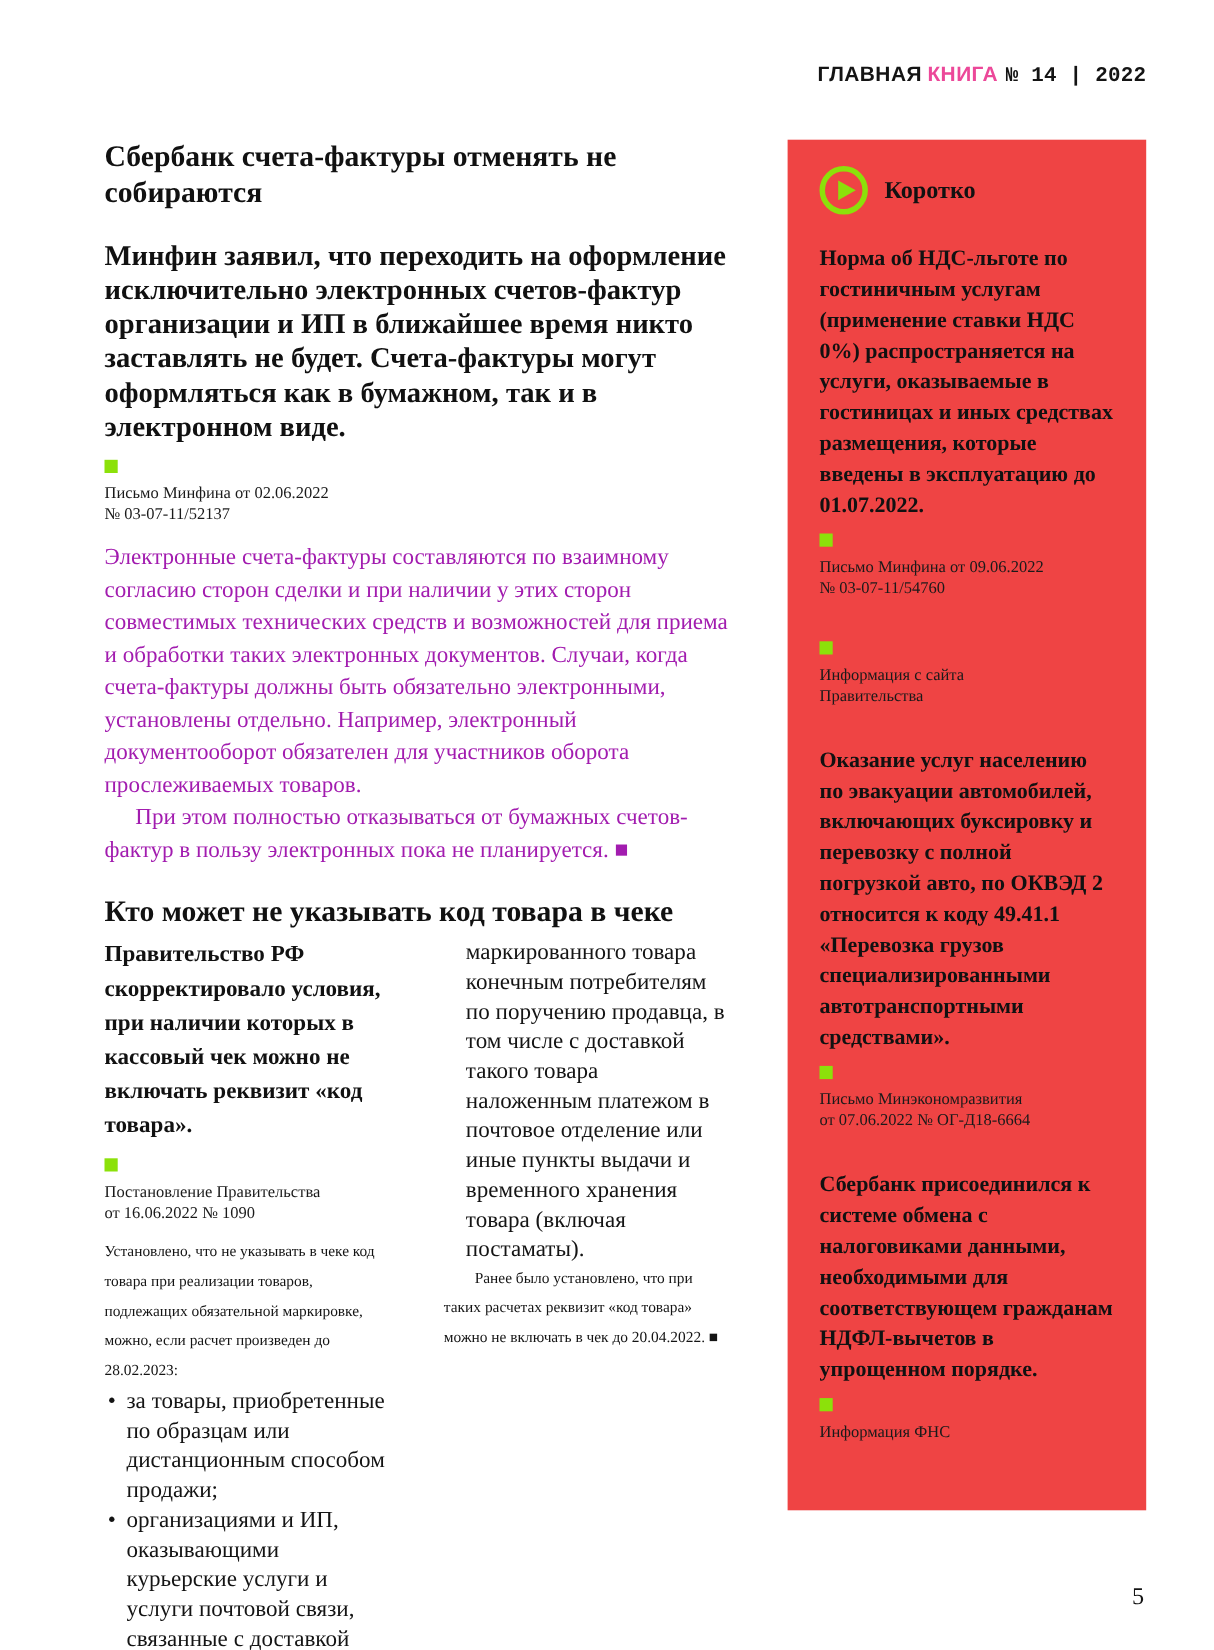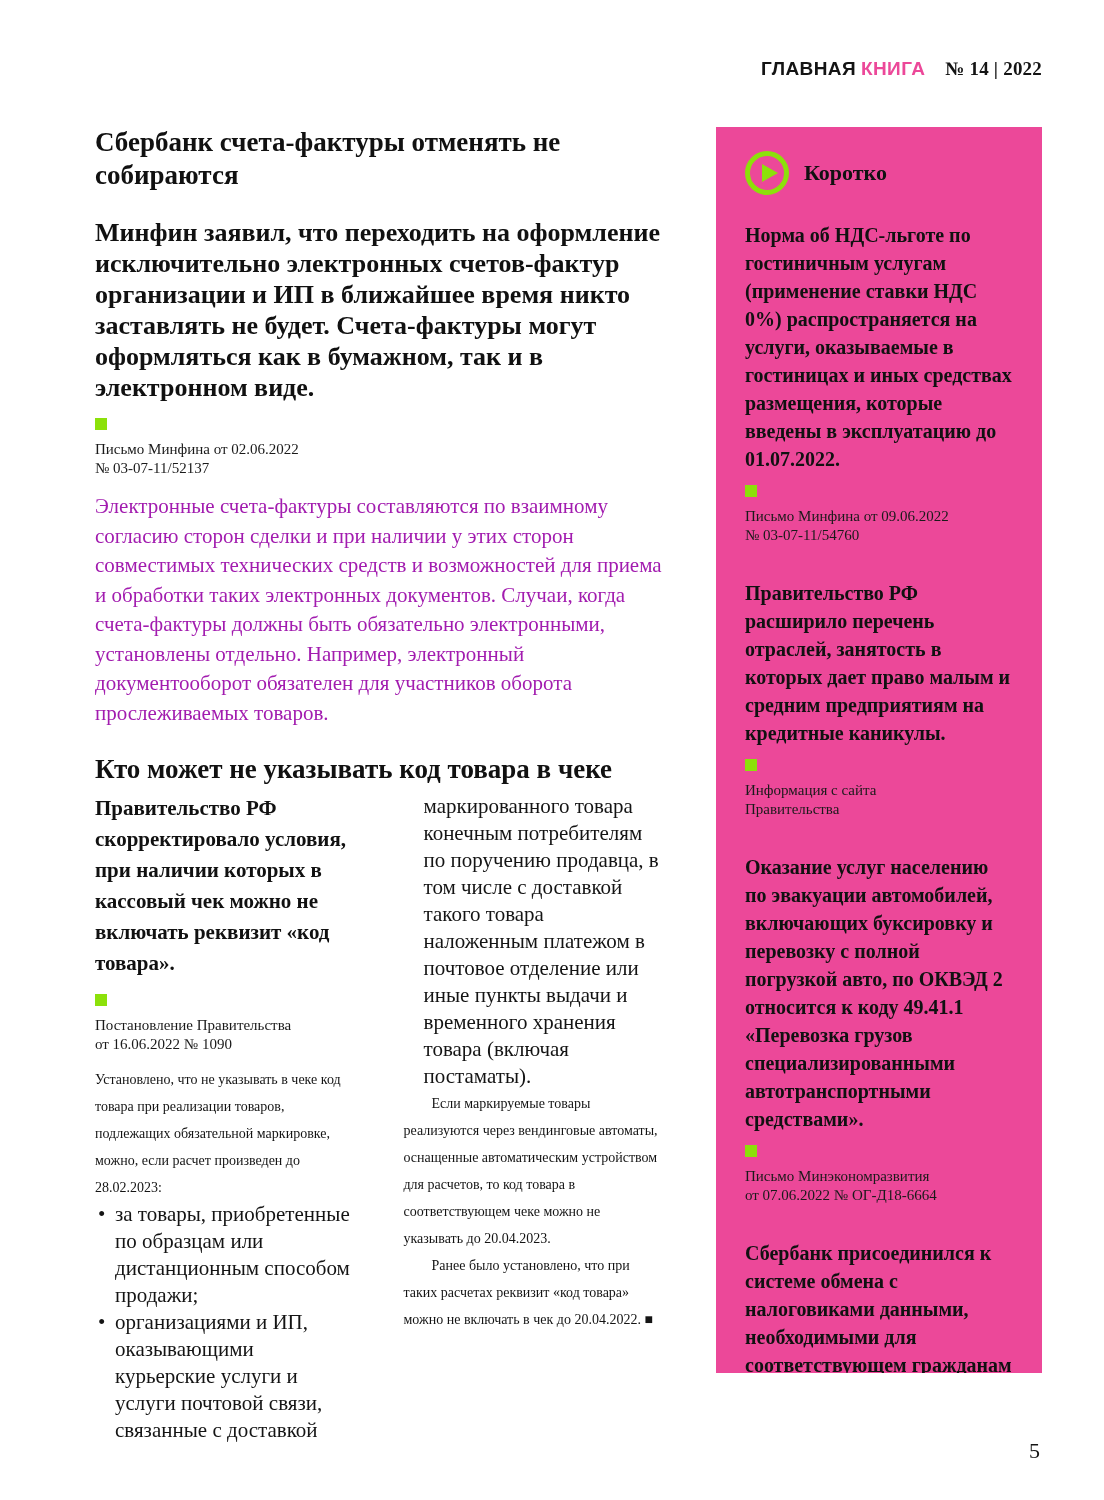--- a/index.html
+++ b/index.html
@@ -10,21 +10,21 @@
     font-family:"Liberation Serif", serif;
   }
   
   .masthead {
     position:absolute; top:58px; right:62px;
     font-family:"Liberation Sans", sans-serif;
     font-size:19px; font-weight:bold; letter-spacing:.4px; color:#141414;
     white-space:nowrap;
   }
   .masthead .accent { color:#ec4899; margin-left:5px; }
-  .masthead .issue  { font-family:Liberation Serif, serif; margin-left:20px; letter-spacing:.2px; }
+  .masthead .issue  { font-family:Liberation Mono, monospace; margin-left:7px; letter-spacing:.2px; }
   
   .main { position:absolute; left:95px; top:126px; width:567px; }
   .article-title {
     font-size:27px; line-height:33px; font-weight:bold; color:#111;
   }
   .lead {
     margin-top:25px; font-size:26px; line-height:31px; font-weight:bold; color:#111;
   }
   .ref { display:flex; gap:10px; margin-top:11px; align-items:flex-start;flex-direction:column; }
   .ref-bullet { flex:none; width:12px; height:12px; background:#8ce10a; margin-top:4px; }
@@ -44,21 +44,21 @@
   .col-list { list-style:none; }
   .col-list li {
     position:relative; padding-left:20px;
     font-size:21px; line-height:27px; color:#141414;
   }
   .col-list li::before { content:"•"; position:absolute; left:3px; }
   .columns .ref { margin-bottom:12px; }
   
   .sidebar {
     position:absolute; left:716px; top:127px; width:326px; height:1246px;
-    background:#ec4899; padding:24px 28px 20px 29px; overflow:hidden;
+    background:#ef4444; padding:24px 28px 20px 29px; overflow:hidden;
   }
   .sidebar-header { display:flex; align-items:center; gap:15px; margin-bottom:26px; }
   .play-icon {
     flex:none; width:44px; height:44px; border:5px solid #8ce10a;
     border-radius:50%; position:relative; background:transparent;
   }
   .play-icon .tri {
     position:absolute; left:12px; top:8px; width:0; height:0;
     border-left:16px solid #8ce10a;
     border-top:9px solid transparent; border-bottom:9px solid transparent;
@@ -86,37 +86,37 @@
 
     <article>
       <h1 class="article-title">Сбербанк счета-фактуры отменять не собираются</h1>
       <p class="lead">Минфин заявил, что переходить на оформление исключительно электронных счетов-фактур организации и ИП в ближайшее время никто заставлять не будет. Счета-фактуры могут оформляться как в бумажном, так и в электронном виде.</p>
       <div class="ref">
         <span class="ref-bullet"></span>
         <span class="ref-text">Письмо Минфина от 02.06.2022
 № 03-07-11/52137</span>
       </div>
       <p class="body-p first-body">Электронные счета-фактуры составляются по взаимному согласию сторон сделки и при наличии у этих сторон совместимых технических средств и возможностей для приема и обработки таких электронных документов. Случаи, когда счета-фактуры должны быть обязательно электронными, установлены отдельно. Например, электронный документооборот обязателен для участников оборота прослеживаемых товаров.</p>
+      <p class="body-p indent">При этом полностью отказываться от бумажных счетов-фактур в пользу электронных пока не планируется. ■</p>
     </article>
 
     <article class="article2">
       <h2 class="article-title2">Кто может не указывать код товара в чеке</h2>
       <div class="columns">
         <p class="lead2">Правительство РФ скорректировало условия, при наличии которых в кассовый чек можно не включать реквизит «код товара».</p>
         <div class="ref">
           <span class="ref-bullet"></span>
           <span class="ref-text">Постановление Правительства
 от 16.06.2022 № 1090</span>
         </div>
         <p class="col-p col-intro">Установлено, что не указывать в чеке код товара при реализации товаров, подлежащих обязательной маркировке, можно, если расчет произведен до 28.02.2023:</p>
         <ul class="col-list">
           <li>за товары, приобретенные по образцам или дистанционным способом продажи;</li>
           <li>организациями и ИП, оказывающими курьерские услуги и услуги почтовой связи, связанные с доставкой маркированного товара конечным потребителям по поручению продавца, в том числе с доставкой такого товара наложенным платежом в почтовое отделение или иные пункты выдачи и временного хранения товара (включая постаматы).</li>
         </ul>
-        <p class="col-p indent">Если маркируемые товары реализуются через вендинговые автоматы, оснащенные автоматическим устройством для расчетов, то код товара в соответствующем чеке можно не указывать до 20.04.2023.</p>
         <p class="col-p indent">Ранее было установлено, что при таких расчетах реквизит «код товара» можно не включать в чек до 20.04.2022. ■</p>
       </div>
     </article>
 
   </div>
 
   <aside class="sidebar">
     <div class="sidebar-header">
       <span class="play-icon">
           <span class="tri"></span>
@@ -127,21 +127,20 @@
     <div class="sb-item">
       <p class="sb-item-text">Норма об НДС-льготе по гостиничным услугам (применение ставки НДС 0%) распространяется на услуги, оказываемые в гостиницах и иных средствах размещения, которые введены в эксплуатацию до 01.07.2022.</p>
       <div class="ref">
         <span class="ref-bullet"></span>
         <span class="ref-text">Письмо Минфина от 09.06.2022
 № 03-07-11/54760</span>
       </div>
     </div>
 
     <div class="sb-item">
-      <p class="sb-item-text">Правительство РФ расширило перечень отраслей, занятость в которых дает право малым и средним предприятиям на кредитные каникулы.</p>
       <div class="ref">
         <span class="ref-bullet"></span>
         <span class="ref-text">Информация с сайта
 Правительства</span>
       </div>
     </div>
 
     <div class="sb-item">
       <p class="sb-item-text">Оказание услуг населению по эвакуации автомобилей, включающих буксировку и перевозку с полной погрузкой авто, по ОКВЭД 2 относится к коду 49.41.1 «Перевозка грузов специализированными автотранспортными средствами».</p>
       <div class="ref">

